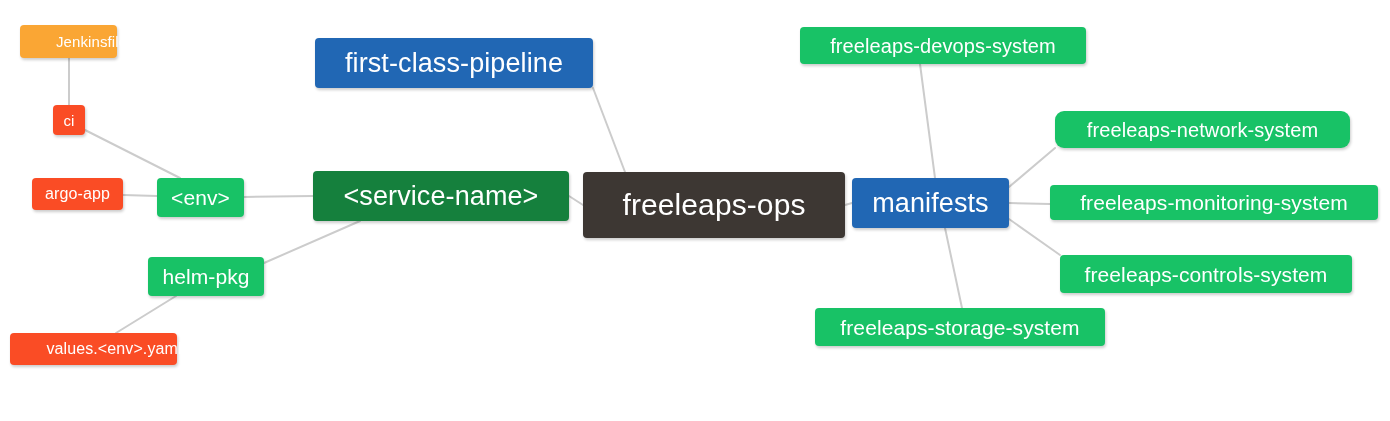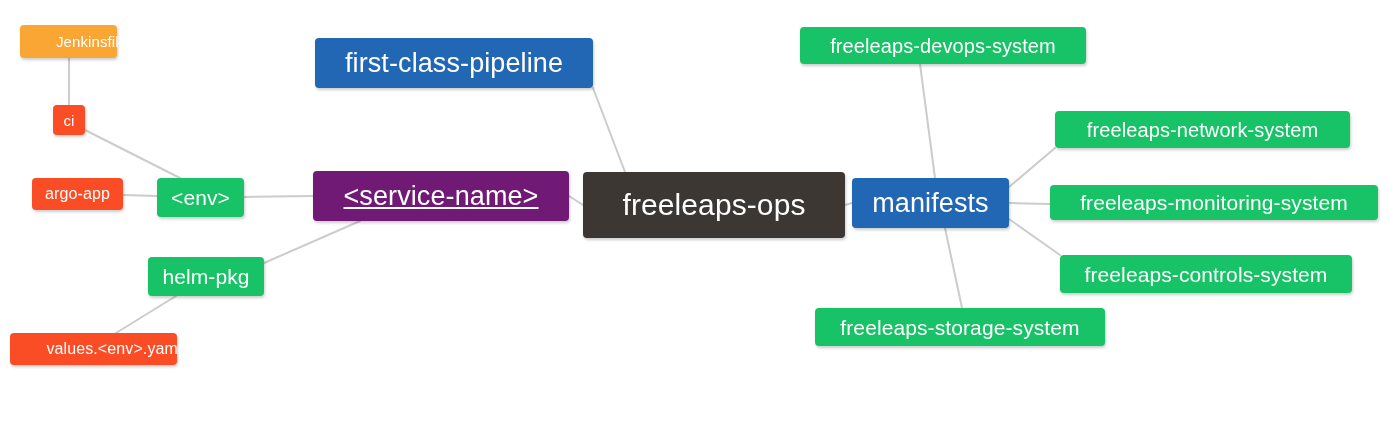--- a/index.html
+++ b/index.html
@@ -69,39 +69,39 @@
       <line x1="935" y1="178" x2="920" y2="64" stroke="#cccccc" stroke-width="2" stroke-linecap="round"></line>
       <line x1="1009" y1="187" x2="1055" y2="148" stroke="#cccccc" stroke-width="2" stroke-linecap="round"></line>
       <line x1="1009" y1="203" x2="1050" y2="204" stroke="#cccccc" stroke-width="2" stroke-linecap="round"></line>
       <line x1="1009" y1="219" x2="1060" y2="255" stroke="#cccccc" stroke-width="2" stroke-linecap="round"></line>
       <line x1="945" y1="228" x2="962" y2="308" stroke="#cccccc" stroke-width="2" stroke-linecap="round"></line>
     </svg>
   <div id="node-layer">
       <div class="node lv-root" style="left: 583px; top: 172px; width: 262px; height: 66px; font-size: 30px; background: rgb(61, 55, 51);">
         <span>freeleaps-ops</span>
       </div>
-      <div class="node lv-blue" style="left: 313px; top: 171px; width: 256px; height: 50px; font-size: 27px; background: #701a75; text-decoration: underline;">
+      <div class="node lv-blue" style="left: 313px; top: 171px; width: 256px; height: 50px; font-size: 27px; background: #15803d;">
         <span>&lt;service-name&gt;</span>
       </div>
       <div class="node lv-blue" style="left: 315px; top: 38px; width: 278px; height: 50px; font-size: 27px; background: rgb(33, 103, 180);">
         <span>first-class-pipeline</span>
       </div>
       <div class="node lv-blue" style="left: 852px; top: 178px; width: 157px; height: 50px; font-size: 27px; background: rgb(33, 103, 180);">
         <span>manifests</span>
       </div>
       <div class="node lv-green" style="left: 157px; top: 178px; width: 87px; height: 39px; font-size: 21px; background: rgb(24, 194, 102);">
         <span>&lt;env&gt;</span>
       </div>
       <div class="node lv-green" style="left: 148px; top: 257px; width: 116px; height: 39px; font-size: 21px; background: rgb(24, 194, 102);">
         <span>helm-pkg</span>
       </div>
       <div class="node lv-green" style="left: 800px; top: 27px; width: 286px; height: 37px; font-size: 20px; background: rgb(24, 194, 102);">
         <span>freeleaps-devops-system</span>
       </div>
-      <div class="node lv-green" style="left: 1055px; top: 111px; width: 295px; height: 37px; font-size: 20px; background: rgb(24, 194, 102);">
+      <div class="node lv-green" style="left: 1055px; top: 111px; width: 295px; height: 37px; font-size: 20px; background: rgb(24, 194, 102); border-radius: 9px;">
         <span>freeleaps-network-system</span>
       </div>
       <div class="node lv-green" style="left: 1050px; top: 185px; width: 328px; height: 35px; font-size: 21px; background: rgb(24, 194, 102);">
         <span>freeleaps-monitoring-system</span>
       </div>
       <div class="node lv-green" style="left: 1060px; top: 255px; width: 292px; height: 38px; font-size: 21px; background: rgb(24, 194, 102);">
         <span>freeleaps-controls-system</span>
       </div>
       <div class="node lv-green" style="left: 815px; top: 308px; width: 290px; height: 38px; font-size: 21px; background: rgb(24, 194, 102);">
         <span>freeleaps-storage-system</span>

